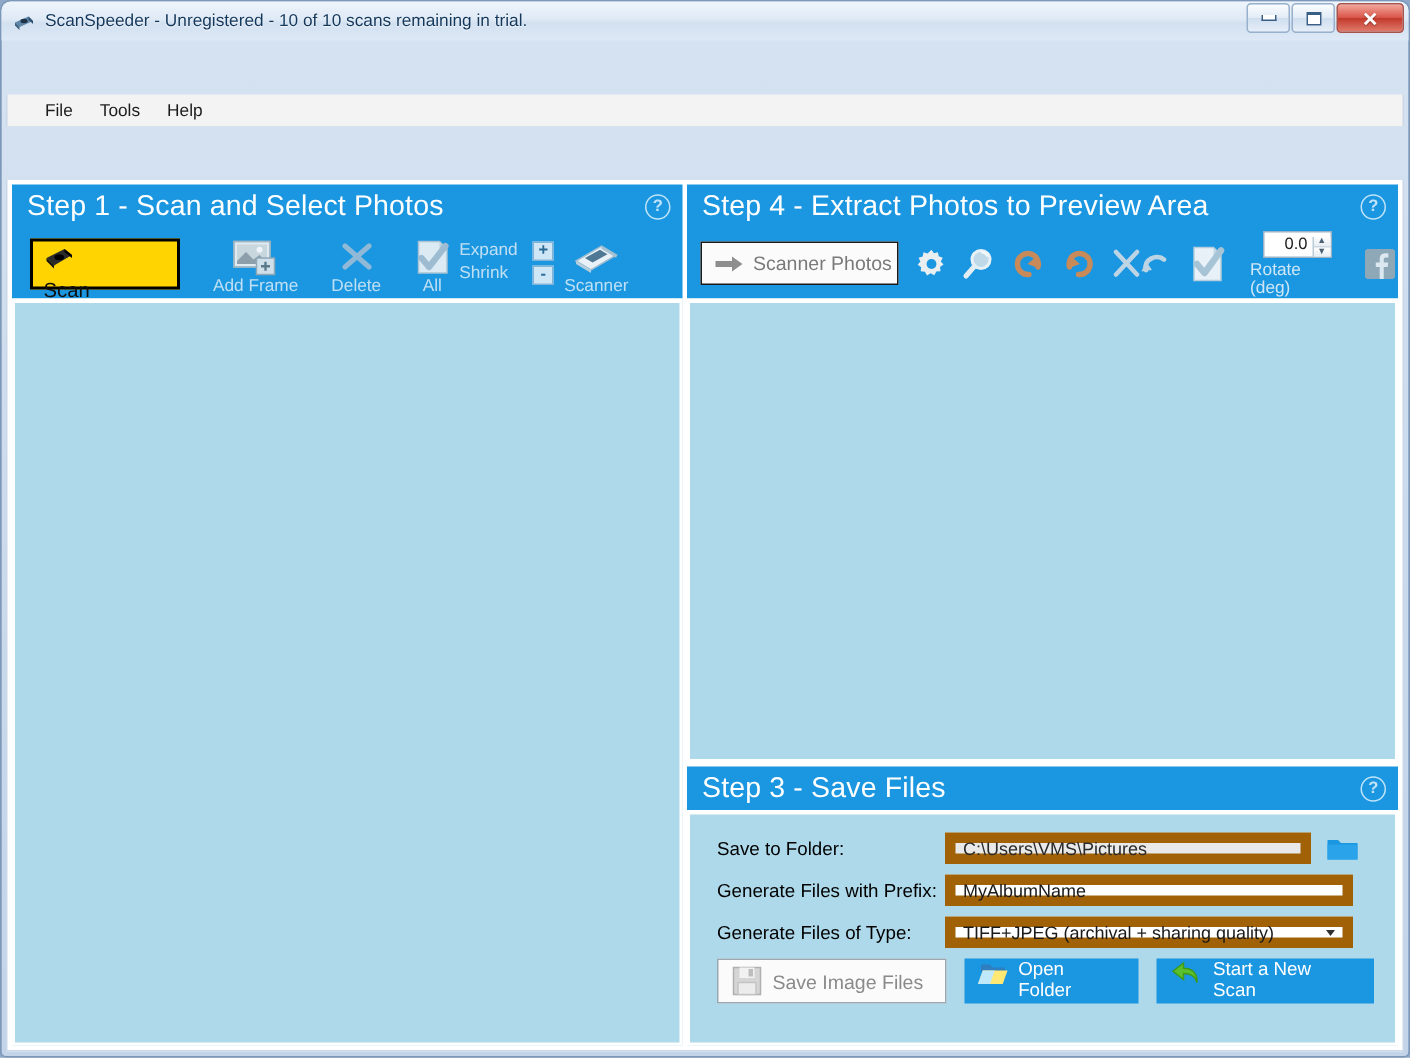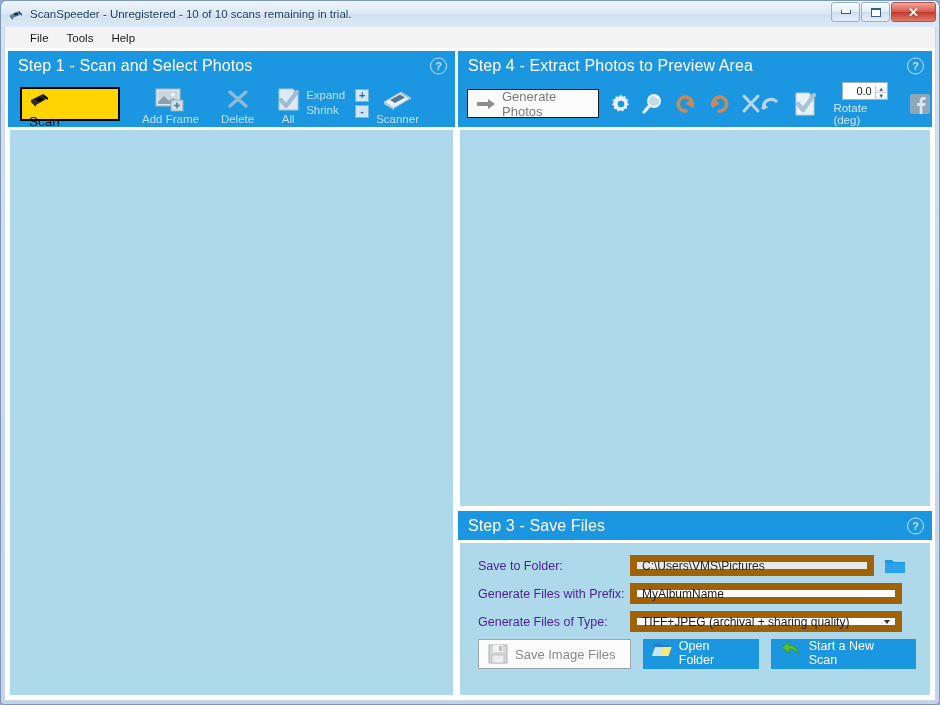--- a/index.html
+++ b/index.html
@@ -10,21 +10,21 @@
     overflow: hidden;
   }
 
   
   .window {
     position: absolute; left: 0; top: 0;
     width: 940px; height: 705px;
     background: linear-gradient(180deg,#d6e3f2 0%, #cddcee 40%, #c3d4e9 100%);
     border: 1px solid #7d97b8;
     border-radius: 7px 7px 4px 4px;
-    display: flex; flex-direction: column;
+    display: flex; flex-direction: column; gap: 36px;
   }
 
   
   .titlebar {
     height: 26px; flex: 0 0 26px;
     display: flex; align-items: center;
     padding-left: 7px;
     position: relative;
     background: linear-gradient(180deg,#eef4fb 0%, #dfeaf6 45%, #d2e0f0 55%, #dde9f6 100%);
     border-radius: 6px 6px 0 0;
@@ -82,21 +82,21 @@
   
   .panel { display: flex; flex-direction: column; background: #ffffff; }
   .panel-header {
     background: #1b96e0;
     height: 29px; flex: 0 0 29px;
     display: flex; align-items: center;
     padding: 0 8px 0 10px;
     position: relative;
   }
   .panel-title {
-    color: #ffffff; font-size: 16px; font-weight: normal;
+    color: #ffffff; font-size: 19px; font-weight: normal;
     letter-spacing: .1px;
   }
   .help-icon {
     position: absolute; right: 8px; top: 50%; transform: translateY(-50%);
     width: 17px; height: 17px; border-radius: 50%;
     border: 1.6px solid #bfe4fa;
     color: #bfe4fa; font-size: 11px; font-weight: bold;
     display: flex; align-items: center; justify-content: center;
     line-height: 1;
   }
@@ -203,21 +203,21 @@
   }
 
   
   .step3 { flex: 0 0 186px; display: flex; flex-direction: column; }
   .s3body {
     flex: 1 1 auto; background: #aed9eb;
     border: 2px solid #ffffff; border-top: 3px solid #ffffff;
     padding: 12px 14px 0 18px;
   }
   .frow { display: flex; align-items: center; margin-bottom: 7px; }
-  .flabel { font-size: 12.5px; color: #4c1d95; width: 152px; flex: 0 0 152px; }
+  .flabel { font-size: 12.5px; color: #000000; width: 152px; flex: 0 0 152px; }
   .fld {
     height: 21px; border: 7px solid #a16207;
     background: #ffffff; font-size: 12px; color: #1a1a1a;
     display: flex; align-items: center; padding: 0 5px;
   }
   .fld.readonly { background: #e9e9e9; color: #2b2b2b; width: 244px; flex: 0 0 244px; }
   .fld.wide { width: 272px; flex: 0 0 272px; }
   .fld.select { width: 272px; flex: 0 0 272px; position: relative; padding-right: 18px; }
   .fld.select .arw {
     position: absolute; right: 5px; top: 50%; transform: translateY(-50%);
@@ -370,21 +370,21 @@
         </div>
 
         <div class="toolbar2">
 
           <div class="extract-btn">
             <span>
               <svg width="20" height="14" viewBox="0 0 20 14">
                 <path d="M1 5 h11 V2 l7 5 -7 5 V9 H1 Z" fill="#8e8e8e"></path>
               </svg>
             </span>
-            <span class="lbl">Generate Photos</span>
+            <span class="lbl">Scanner Photos</span>
           </div>
 
           <span class="ic2 first">
             <svg width="22" height="22" viewBox="0 0 22 22">
               <path d="M11 1.5 l1.6 2.3 2.7-.7 .5 2.8 2.7 .9 -1.3 2.5 1.8 2.1 -2.3 1.6 .3 2.8 -2.8 .2 -1.3 2.5 -2.5-1.3 -2.4 1.4 -1.4-2.4 -2.8-.3 .3-2.8 -2.3-1.6 1.8-2.1 -1.2-2.6 2.7-.8 .6-2.8 2.7 .8 Z" fill="#e9eef1"></path>
               <circle cx="11" cy="11" r="3.3" fill="#1b96e0"></circle>
             </svg>
           </span>
 
           <span class="ic2">

